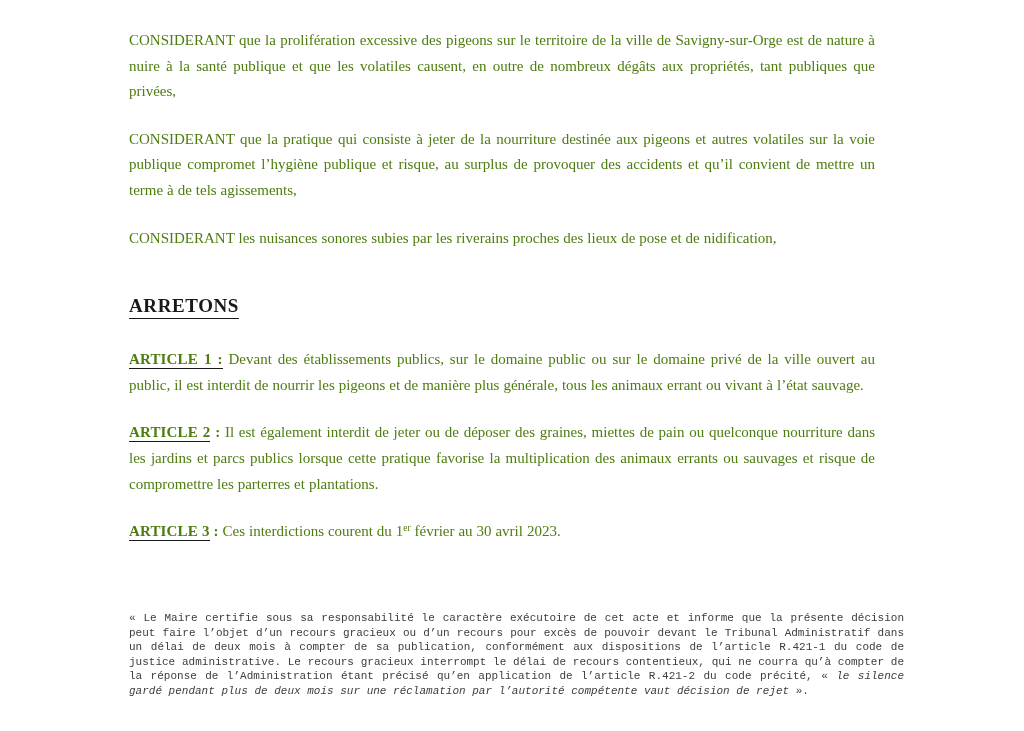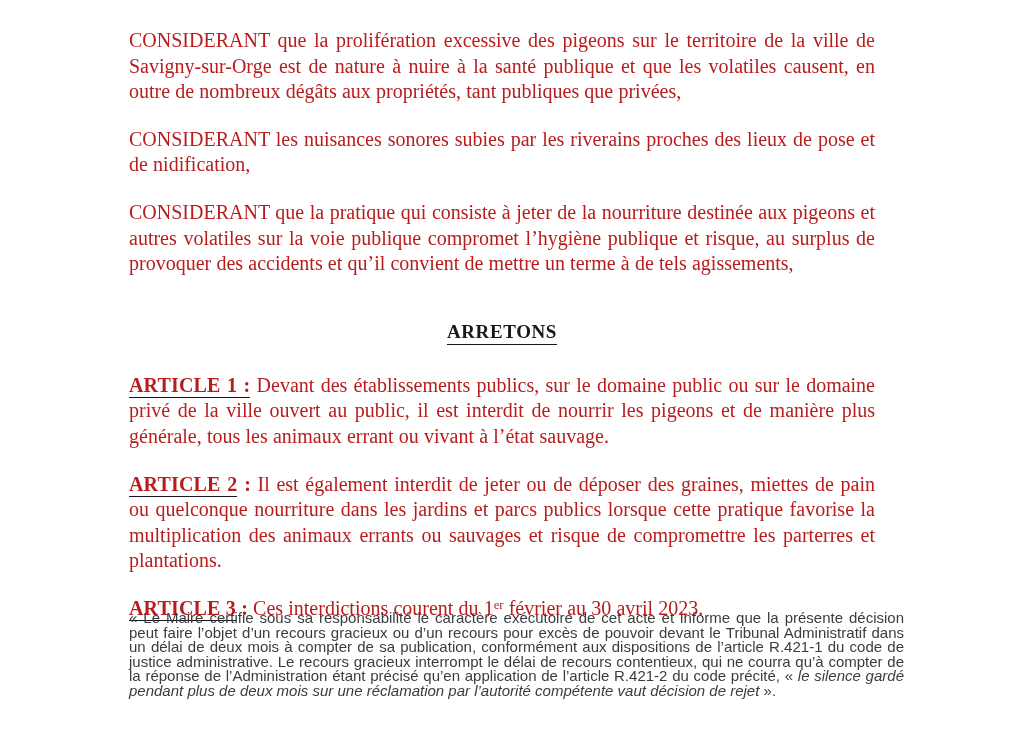--- a/index.html
+++ b/index.html
@@ -26,33 +26,32 @@
 
   .content {
     position: absolute;
     left: 129px;
     top: 28px;
     width: 746px;
   }
 
   
   .para {
-    font-size: 20px;
+    font-size: 15px;
     line-height: 25.6px;
     text-align: justify;
     text-justify: inter-word;
     margin: 0 0 22px 0;
-    color: #b91c1c;
+    color: #4d7c0f;
     word-spacing: 0.2px;
   }
   .para:last-child { margin-bottom: 16px; }
 
   
   .heading-wrap {
-    text-align: center;
     margin: 44px 0 28px 0;
   }
   .heading {
     display: inline-block;
     font-size: 19px;
     font-weight: bold;
     letter-spacing: 0.6px;
     border-bottom: 1.6px solid #17181a;
     padding-bottom: 1px;
     line-height: 22px;
@@ -73,43 +72,43 @@
     vertical-align: 0.52em;
     line-height: 0;
   }
 
   
   .footnote {
     position: absolute;
     left: 129px;
     top: 611px;
     width: 775px;
-    font-size: 15px;
+    font-size: 11px;
     line-height: 14.6px;
     text-align: justify;
     text-justify: inter-word;
     color: #3a3c40;
-    font-family: Liberation Sans, sans-serif;
+    font-family: Liberation Mono, monospace;
   }
   .footnote .fn-italic {
     font-style: italic;
   }
 </style>
 </head>
 <body>
 
 <div class="page">
 
   <div class="content">
 
     <p class="para">CONSIDERANT que la prolifération excessive des pigeons sur le territoire de la ville de Savigny-sur-Orge est de nature à nuire à la santé publique et que les volatiles causent, en outre de nombreux dégâts aux propriétés, tant publiques que privées,</p>
 
+    <p class="para">CONSIDERANT que la pratique qui consiste à jeter de la nourriture destinée aux pigeons et autres volatiles sur la voie publique compromet l’hygiène publique et risque, au surplus de provoquer des accidents et qu’il convient de mettre un terme à de tels agissements,</p>
+
     <p class="para">CONSIDERANT les nuisances sonores subies par les riverains proches des lieux de pose et de nidification,</p>
-
-    <p class="para">CONSIDERANT que la pratique qui consiste à jeter de la nourriture destinée aux pigeons et autres volatiles sur la voie publique compromet l’hygiène publique et risque, au surplus de provoquer des accidents et qu’il convient de mettre un terme à de tels agissements,</p>
 
     <div class="heading-wrap">
       <span class="heading">ARRETONS</span>
     </div>
 
     <p class="para">
       <span class="art-label">ARTICLE 1 :</span><span> Devant des établissements publics, sur le domaine public ou sur le domaine privé de la ville ouvert au public, il est interdit de nourrir les pigeons et de manière plus générale, tous les animaux errant ou vivant à l’état sauvage.</span>
     </p>
 
     <p class="para">

